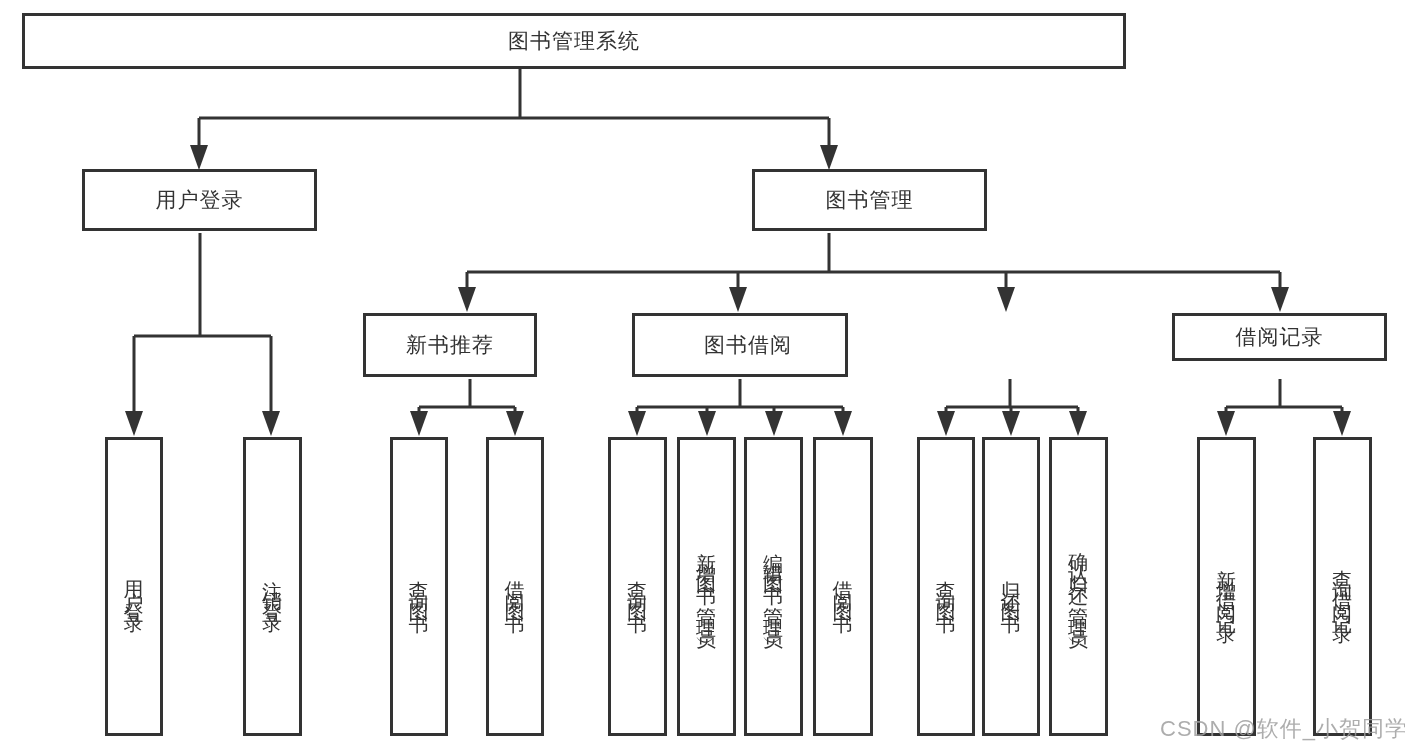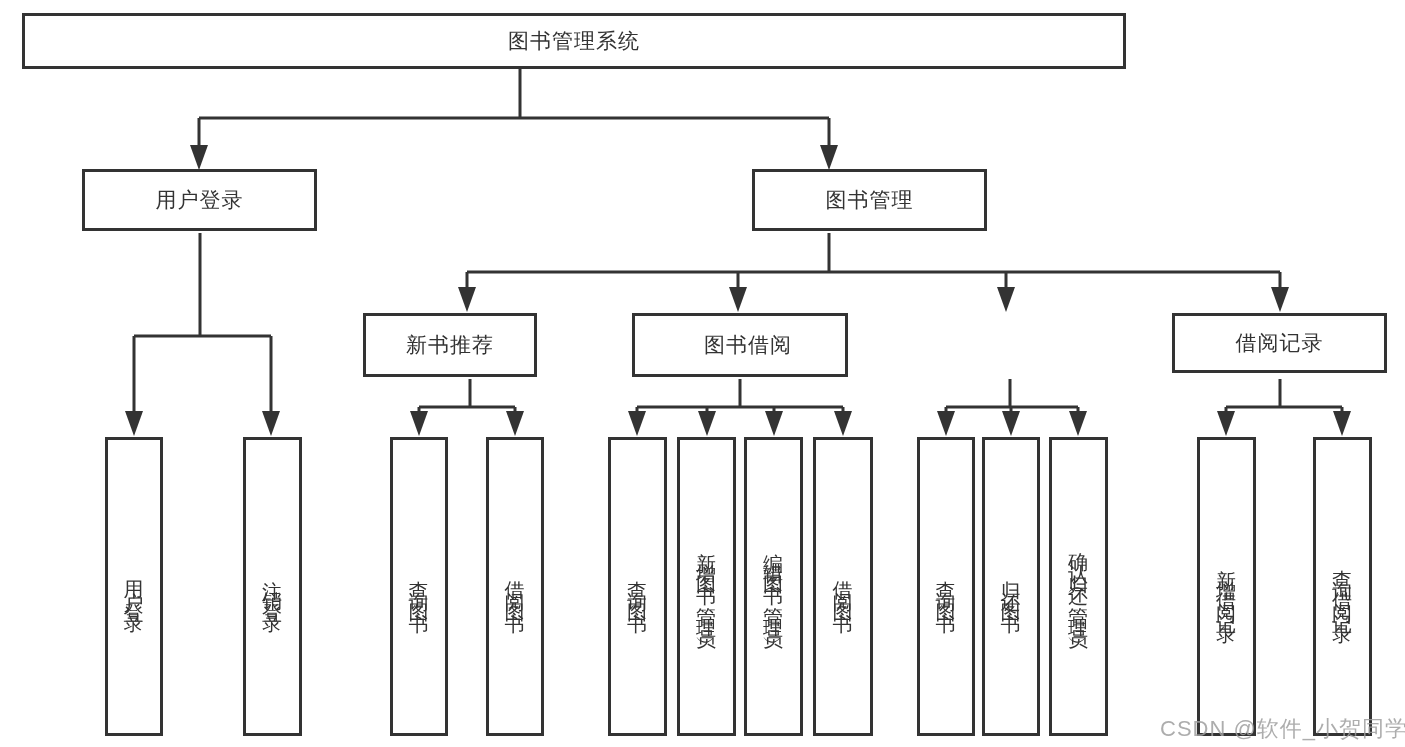--- a/index.html
+++ b/index.html
@@ -119,21 +119,21 @@
   <div class="box hnode" style="left:752px; top:169px; width:235px; height:62px;">
     <span>图书管理</span>
   </div>
 
   <div class="box hnode" style="left:363px; top:313px; width:174px; height:64px;">
     <span>新书推荐</span>
   </div>
   <div class="box hnode" style="left:632px; top:313px; width:216px; height:64px;padding-left:16px;">
     <span>图书借阅</span>
   </div>
-  <div class="box hnode" style="left:1172px; top:313px; width:215px; height:60px;">
+  <div class="box hnode" style="left:1172px; top:313px; width:215px; height:48px;">
     <span>借阅记录</span>
   </div>
 
   <div class="box leaf" style="left:105px; width:58px;">
     <span>用户登录</span>
   </div>
   <div class="box leaf" style="left:243px; width:59px;">
     <span>注销登录</span>
   </div>
 

